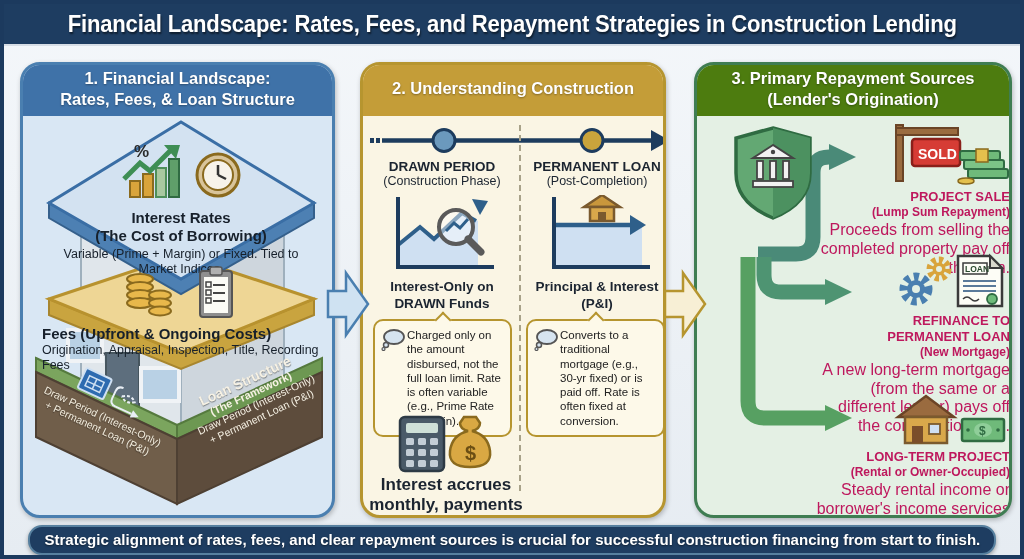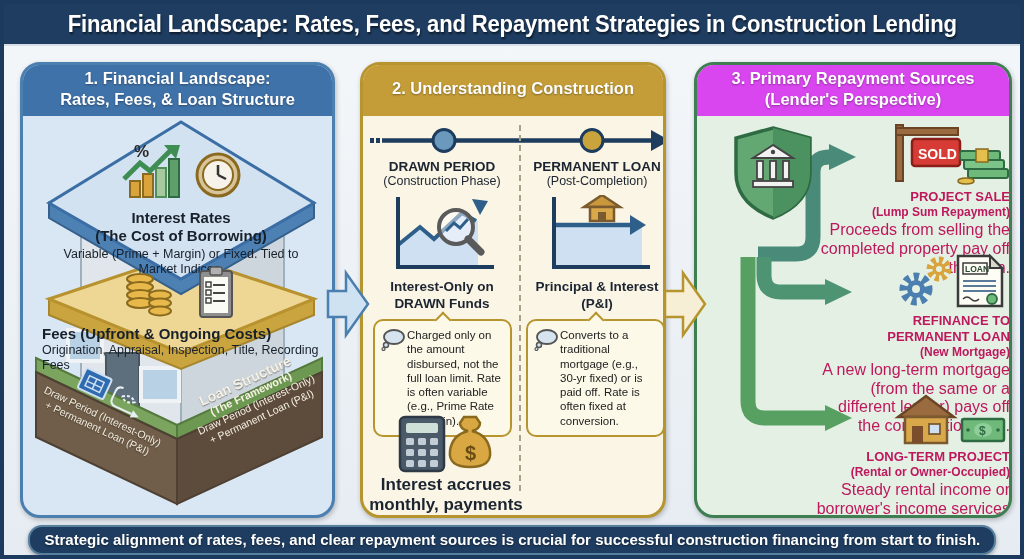--- a/index.html
+++ b/index.html
@@ -15,21 +15,21 @@
   .bottom-strip { position:absolute; left:-4px; right:-4px; top:551px; height:8px; background:#1c3a5e; }
   
   .panel { position:absolute; top:58px; height:456px; border-radius:20px; overflow:hidden; box-shadow:1px 2px 5px rgba(0,0,0,.25); }
   .ptitle { height:54px; display:flex; flex-direction:column; align-items:center; justify-content:center; color:#fff; font-weight:bold; font-size:16.5px; line-height:1.3; text-shadow:0 1px 2px rgba(0,0,0,.35); text-align:center; }
   .pbody { position:absolute; left:3px; right:3px; top:54px; bottom:3px; }
   .p1 { left:16px; width:315px; border:3px solid #4a7fb0; background:#d9e7f4; }
   .p1 .ptitle { background:#3f72a8; margin:-3px -3px 0; }
   .p2 { left:356px; width:306px; border:3px solid #b6952f; background:#faf5e4; }
   .p2 .ptitle { background:#c49d38; margin:-3px -3px 0; }
   .p3 { left:690px; width:318px; border:3px solid #3f7d52; background:#e4f0e4; }
-  .p3 .ptitle { background:#d946ef; margin:-3px -3px 0; }
+  .p3 .ptitle { background:#4d7c0f; margin:-3px -3px 0; }
   
   .roof-txt { position:absolute; left:36px; width:238px; top:90px; text-align:center; color:#17202b; }
   .roof-h { font-weight:bold; font-size:15px; line-height:1.2; }
   .roof-b { font-size:12.5px; line-height:1.22; margin-top:2px; }
   .fees-txt { position:absolute; left:16px; width:278px; top:206px; text-align:left; color:#17202b; }
   .fees-h { font-weight:bold; font-size:15px; }
   .fees-b { font-size:12.5px; line-height:1.22; margin-top:1px; }
   .face-l { position:absolute; left:2px; top:258px; width:158px; transform:rotate(25deg); text-align:center; color:#f2ecdd; }
   .face-l .t { font-size:10.5px; line-height:1.25; text-shadow:0 1px 1px rgba(0,0,0,.4); }
   .face-r { position:absolute; left:148px; top:252px; width:158px; transform:rotate(-25deg); text-align:center; color:#f6f1e4; }
@@ -284,21 +284,21 @@
     </div>
   </div>
 
   <svg class="jump" style="left:659px" width="44" height="70" viewBox="0 0 44 70">
     <polygon points="2,22 20,22 20,4 42,35 20,66 20,48 2,48" fill="#f7efd5" stroke="#b6952f" stroke-width="2.5"></polygon>
   </svg>
 
   <div class="panel p3">
     <div class="ptitle">
       <div>3. Primary Repayment Sources</div>
-      <div>(Lender's Perspective)</div>
+      <div>(Lender's Origination)</div>
     </div>
     <div class="pbody">
 
       <svg class="abs" style="left:0;top:0" width="312" height="399" viewBox="0 0 312 399">
         <path d="M 58,135 H 96 Q 113,135 113,118 V 54 Q 113,38 129,38 H 131" fill="none" stroke="#4a8a78" stroke-width="15"></path>
         <polygon points="129,25 156,38 129,51" fill="#4a8a78"></polygon>
         <path d="M 64,138 V 156 Q 64,173 81,173 H 127" fill="none" stroke="#4e9472" stroke-width="15"></path>
         <polygon points="125,160 152,173 125,186" fill="#4e9472"></polygon>
         <path d="M 48,138 V 282 Q 48,299 65,299 H 127" fill="none" stroke="#57a062" stroke-width="15"></path>
         <polygon points="125,286 152,299 125,312" fill="#57a062"></polygon>

